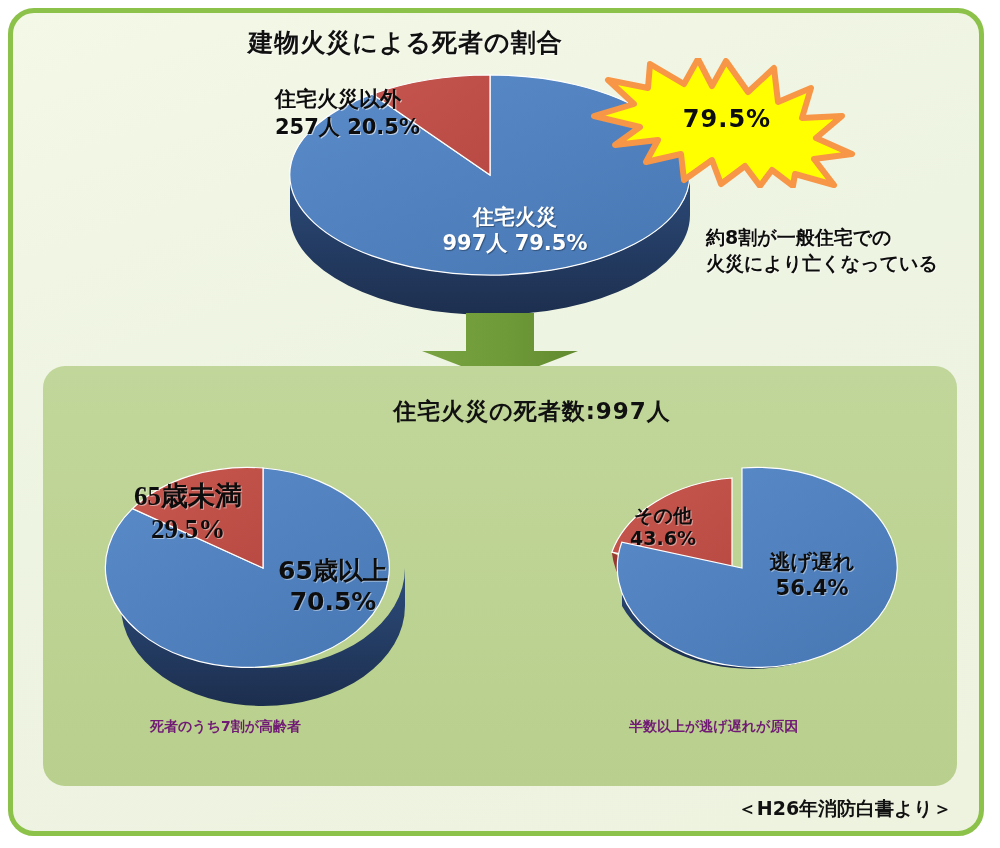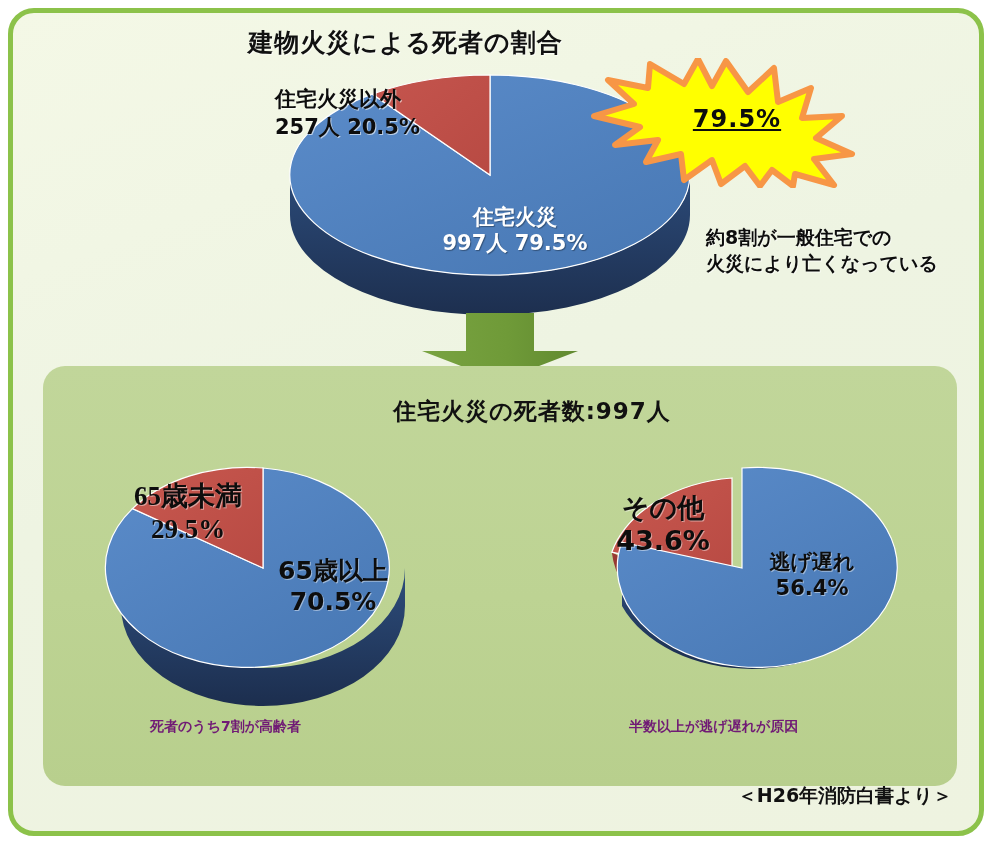--- a/index.html
+++ b/index.html
@@ -59,26 +59,25 @@
     color:#0d0d0d;
     line-height:1.32;
     white-space:nowrap;
     text-shadow:1px 1px 0 rgba(255,255,255,.6);
   }
 
   
   .burst{position:absolute;}
   .burst .burst-text{
     position:absolute;
-    left:10px;top:0;width:100%;height:100%;
+    left:0;top:0;width:100%;height:100%;
     display:flex;align-items:center;justify-content:center;
     font-size:24px;font-weight:bold;color:#0d0d0d;
     letter-spacing:1px;
     transform:translate(4px,-4px);
-    text-decoration:underline;
   }
 
   .note{
     position:absolute;
     font-size:19px;
     font-weight:bold;
     color:#0d0d0d;
     line-height:1.38;
     white-space:nowrap;
     text-shadow:1px 1px 0 rgba(255,255,255,.6);
@@ -105,21 +104,21 @@
     margin-left:32px;
   }
   .caption{
     position:absolute;
     font-size:14px;font-weight:bold;
     color:#701a75;
     white-space:nowrap;
   }
   .source{
     position:absolute;
-    right:48px;bottom:39px;
+    right:48px;bottom:26px;
     font-size:19px;font-weight:bold;
     color:#111111;
     white-space:nowrap;
   }
 </style>
 </head>
 <body>
 
 <div id="stage">
 
@@ -249,21 +248,21 @@
       </defs>
 
       <path d="M 130,110 L 130,148 L 9.8,84.2 A 140,100 0 0 0 22.4,118.4 Z" fill="url(#rRedSide)"></path>
       <path d="M 130,110 L 9.8,84.2 A 140,100 0 0 1 130,10 Z" fill="url(#rRedTop)" stroke="#ffffff" stroke-width="1.2"></path>
 
       <path d="M 20,100 A 140,100 0 0 0 280,100 L 280,138 A 140,100 0 0 1 20,138 Z" fill="url(#rBlueSide)"></path>
 
       <path d="M 140,100 L 140,0 A 140,100 0 1 1 19.8,74.2 Z" fill="url(#rBlueTop)" stroke="#ffffff" stroke-width="1.2"></path>
     </svg>
   </div>
-  <div class="slice-label lbl-black" style="left:578px;top:492px;width:170px;font-size:27px;">
+  <div class="slice-label lbl-black" style="left:578px;top:504px;width:170px;font-size:19px;">
     <div>その他</div>
     <div>43.6%</div>
   </div>
   <div class="slice-label lbl-black" style="left:722px;top:550px;width:180px;font-size:21px;">
     <div>逃げ遅れ</div>
     <div>56.4%</div>
   </div>
 
   <div class="caption" style="left:150px;top:718px;">死者のうち7割が高齢者</div>
   <div class="caption" style="left:629px;top:718px;">半数以上が逃げ遅れが原因</div>

